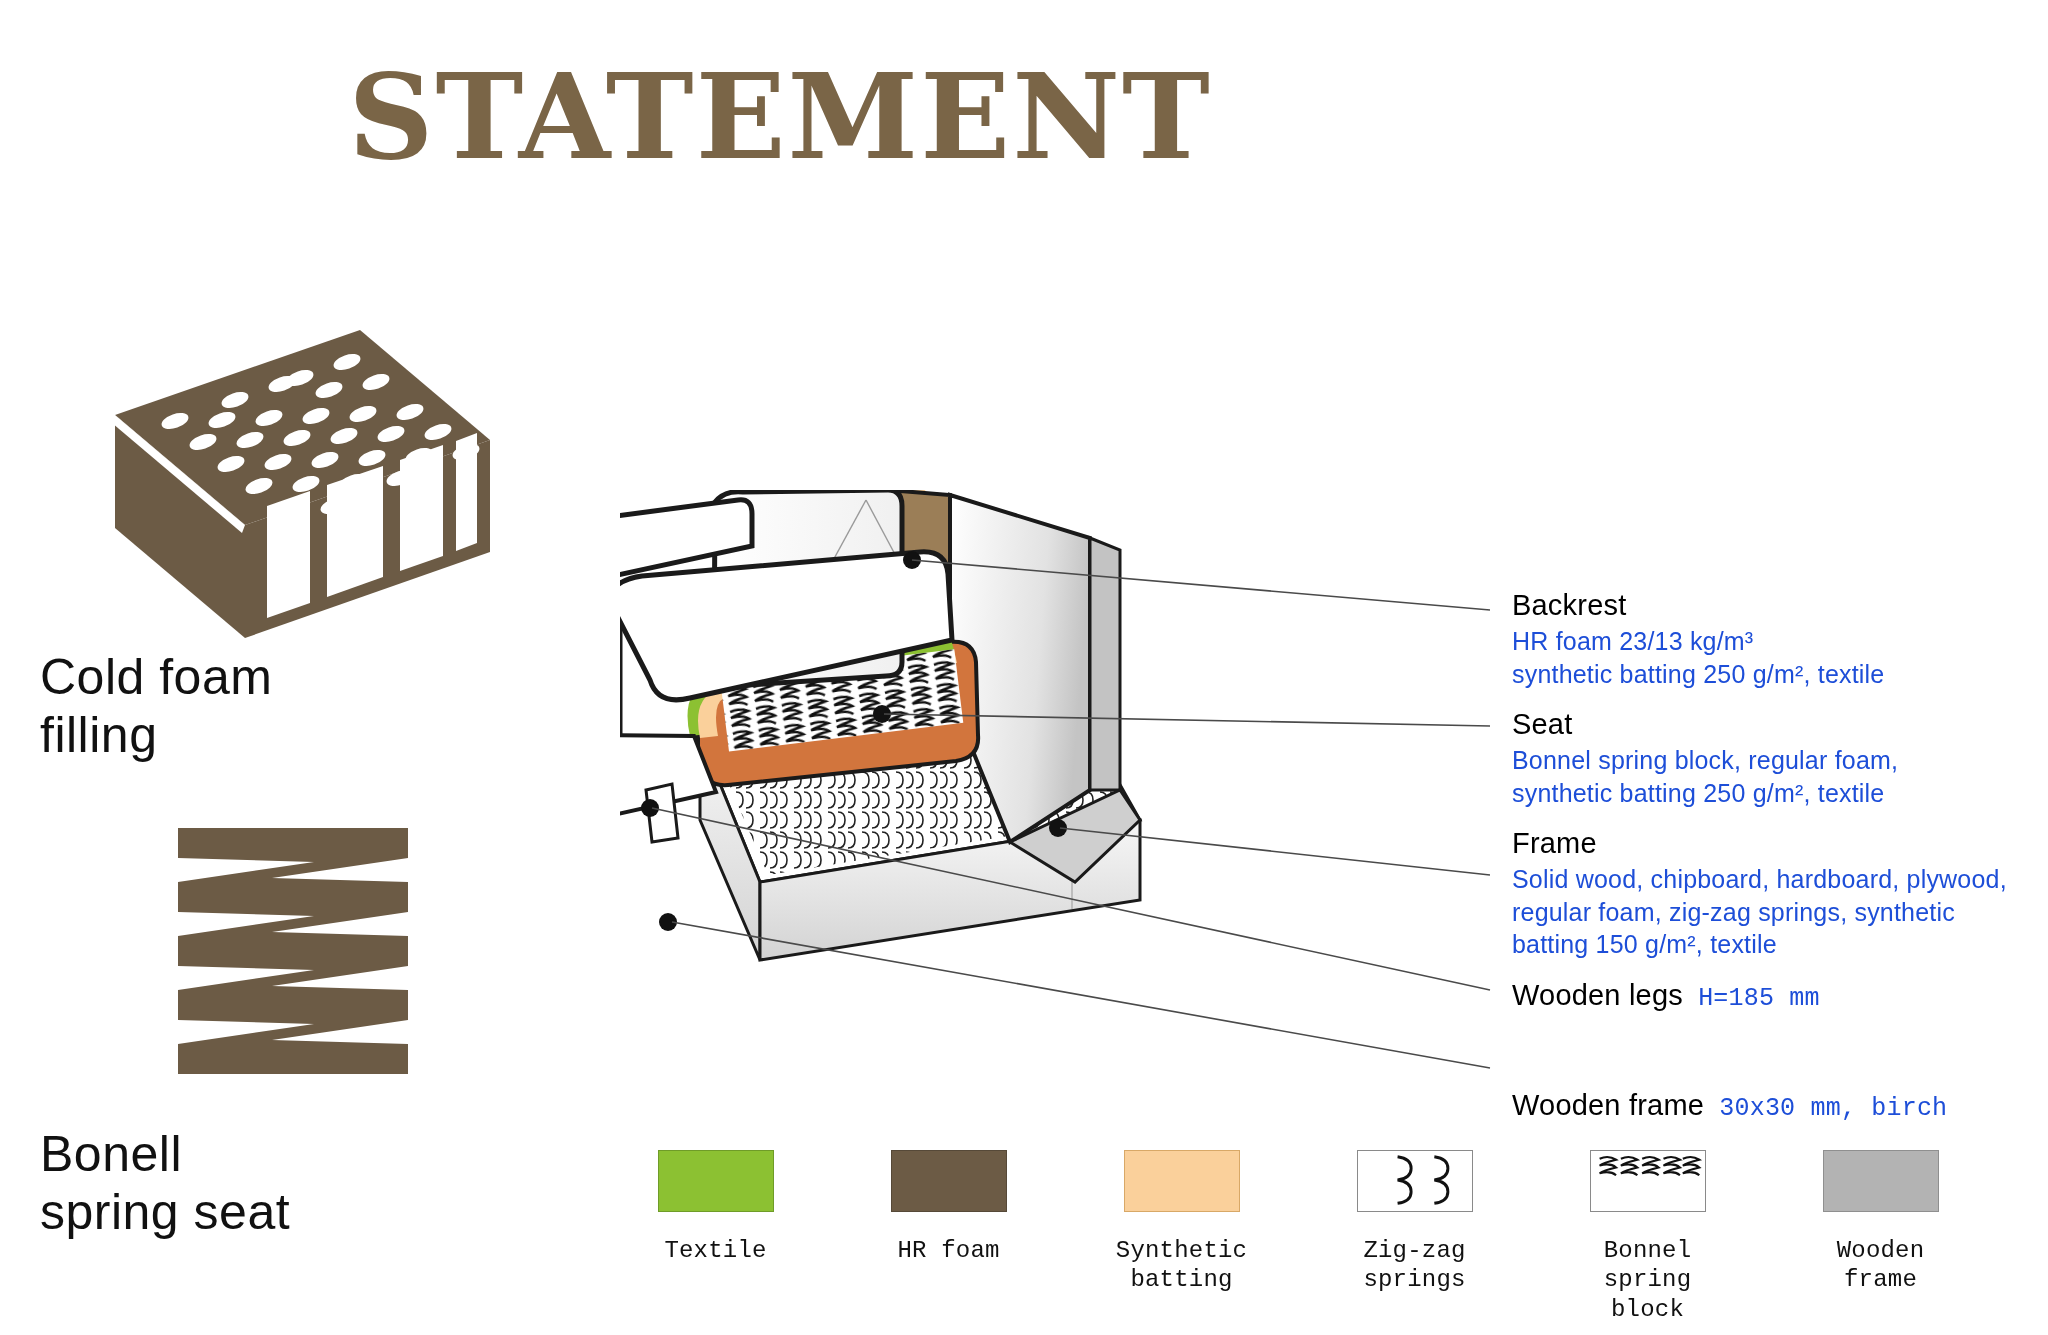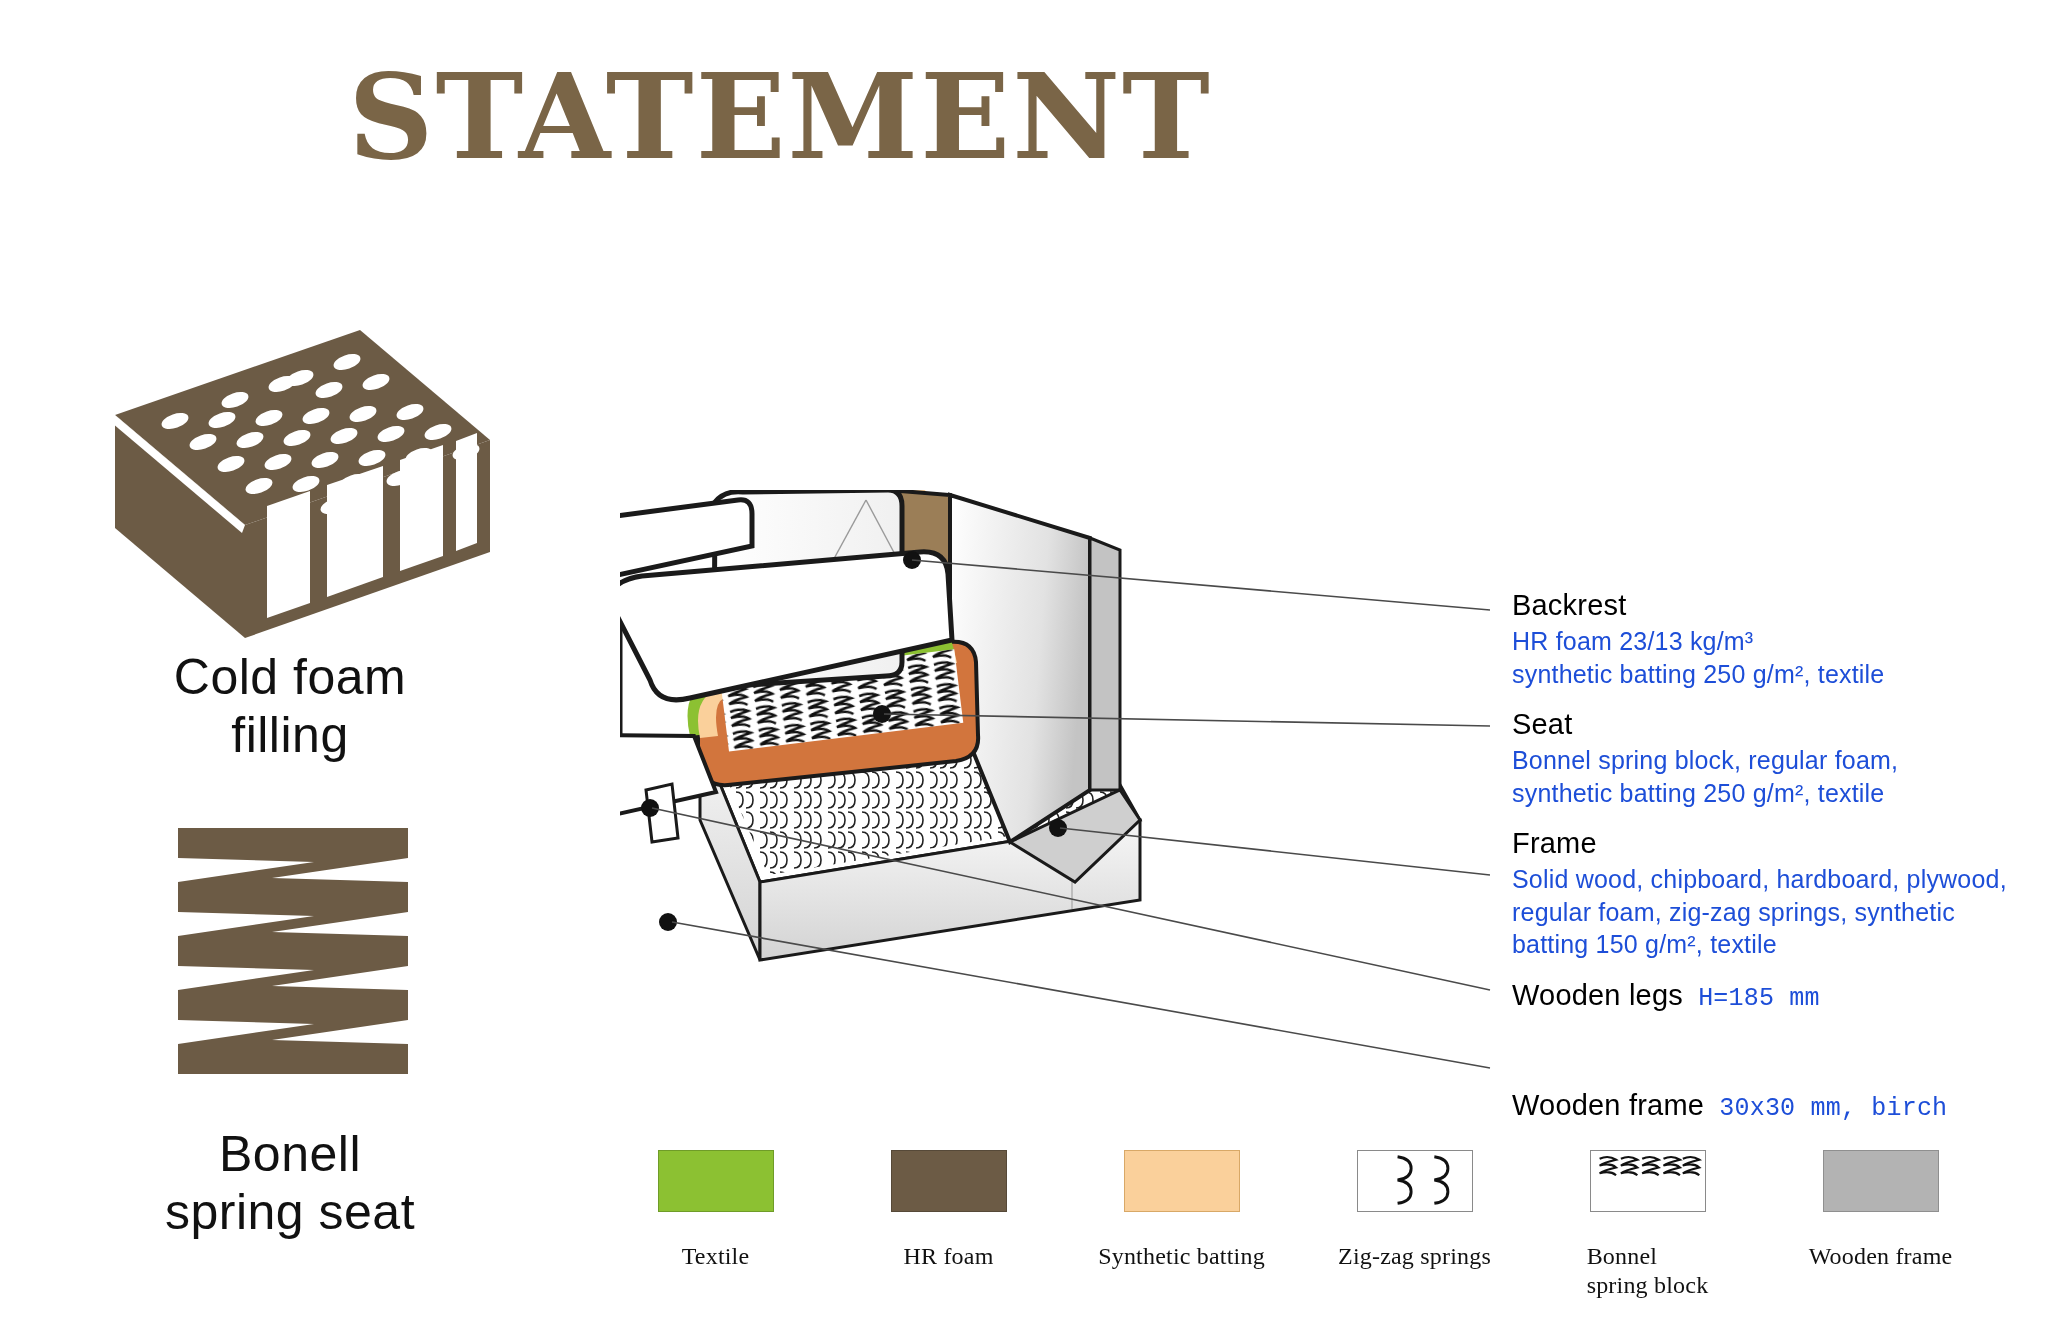--- a/index.html
+++ b/index.html
@@ -29,21 +29,21 @@
     font-family: "DejaVu Serif", "Liberation Serif", serif;
     font-style: italic;
     font-size: 62px;
     color: #111111;
     line-height: 1.0;
   }
 
   
   .left-caption {
     position: absolute;
-    text-align: center;
+    text-align: left;
     font-family: "Liberation Sans", sans-serif;
     font-weight: 300;
     color: #111;
     line-height: 1.16;
     letter-spacing: 0.5px;
   }
   #cold-foam-caption { left: 40px; top: 648px; width: 500px; font-size: 50px; }
   #bonell-caption    { left: 40px; top: 1125px; width: 500px; font-size: 50px; }
 
   .left-figure { position: absolute; }
@@ -95,26 +95,26 @@
   #legend {
     position: absolute; left: 628px; top: 1150px; width: 1340px;
     display: flex; align-items: flex-start; justify-content: space-between;
   }
   .legend-item { width: 175px; display: flex; flex-direction: column; align-items: center; }
   .swatch {
     width: 116px; height: 62px;
     border: 1px solid #8a8a8a;
   }
   .legend-label {
-    margin-top: 30px;
-    font-family: Liberation Serif, serif;
+    margin-top: 24px;
+    font-family: Liberation Mono, monospace;
     font-weight: 300;
     font-size: 24px;
     color: #111;
-    text-align: left;
+    text-align: center;
     line-height: 1.22;
     letter-spacing: 0.2px;
   }
 </style>
 </head>
 <body>
 
 <div id="page">
 
   <div class="title">STATEMENT</div>

